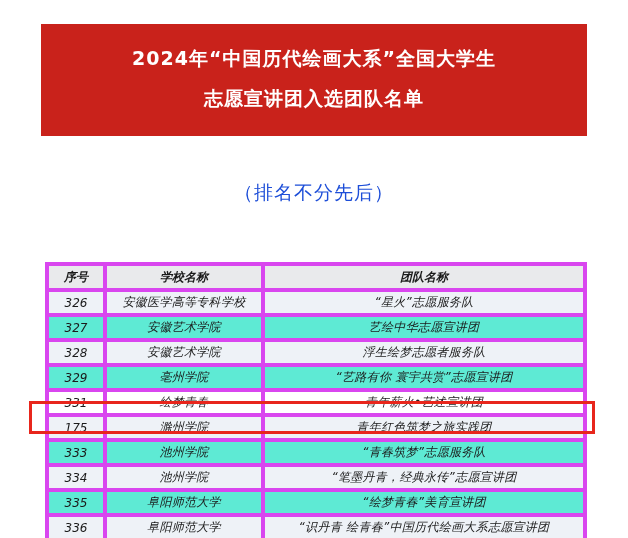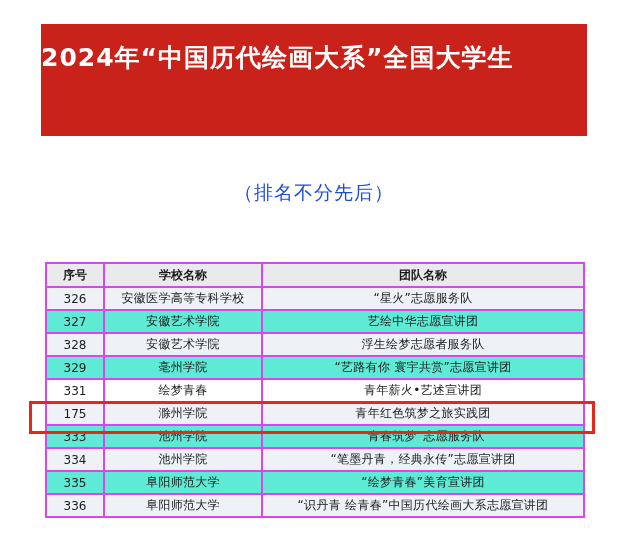--- a/index.html
+++ b/index.html
@@ -25,22 +25,23 @@
     position: absolute;
     left: 41px;
     top: 24px;
     width: 546px;
     height: 112px;
     background: #c9221b;
     box-sizing: border-box;
     padding-top: 14px;
   }
   .banner-line {
+    text-align: center;
     color: #ffffff;
-    font-size: 25px;
+    font-size: 19px;
     font-weight: bold;
     letter-spacing: 1px;
     line-height: 40px;
     white-space: nowrap;
   }
 
   
   .subnote {
     position: absolute;
     left: 0;
@@ -58,28 +59,29 @@
     left: 45px;
     top: 262px;
     width: 538px;
   }
   table.listing {
     border-collapse: collapse;
     width: 538px;
     table-layout: fixed;
   }
   table.listing th, table.listing td {
-    border: 2px solid #d946ef;
+    border: 4px solid #d946ef;
     height: 21px;
     font-size: 12px;
     color: #1b1b1b;
     text-align: center;
     padding: 0;
     overflow: hidden;
     white-space: nowrap;
+    font-style: italic;
   }
   table.listing thead th {
     background: #e9eaec;
     font-weight: bold;
     font-size: 12px;
     height: 22px;
     color: #1a1a1a;
   }
   col.c-no { width: 58px; }
   col.c-school { width: 158px; }
@@ -104,20 +106,21 @@
     pointer-events: none;
   }
 </style>
 </head>
 <body>
 
 <div class="page">
 
   <div class="banner">
     <div class="banner-line">2024年“中国历代绘画大系”全国大学生</div>
+    <div class="banner-line">志愿宣讲团入选团队名单</div>
   </div>
 
   <div class="subnote">（排名不分先后）</div>
 
   <div class="table-wrap">
     <table class="listing">
       <colgroup>
         <col class="c-no">
         <col class="c-school">
         <col class="c-team">

